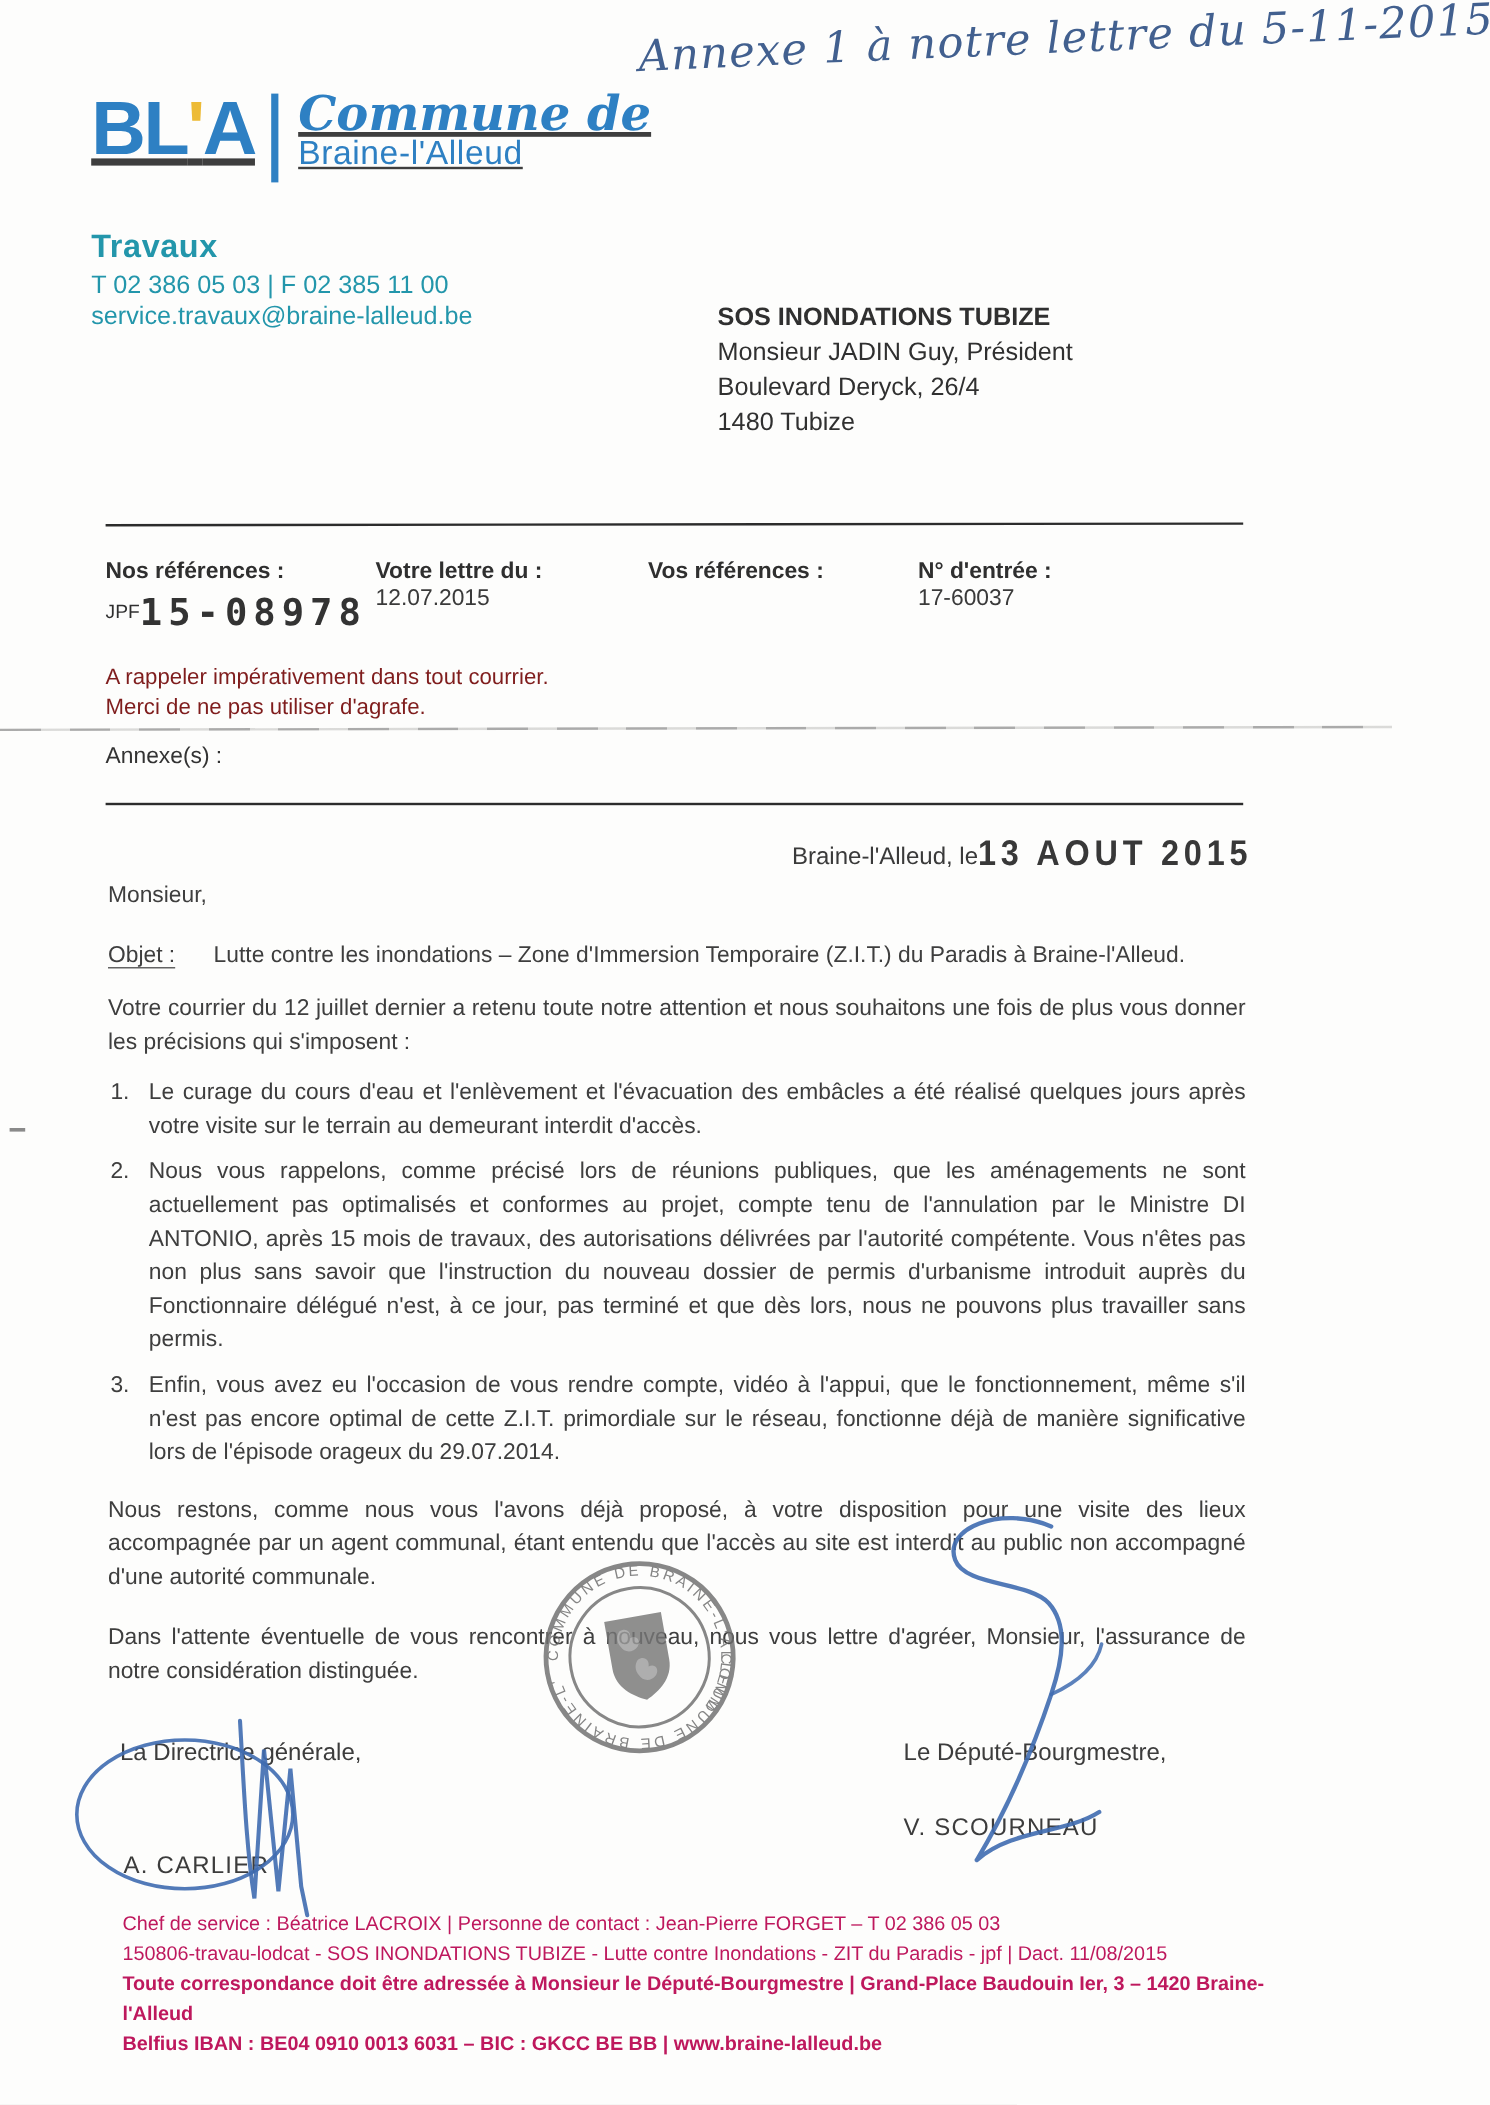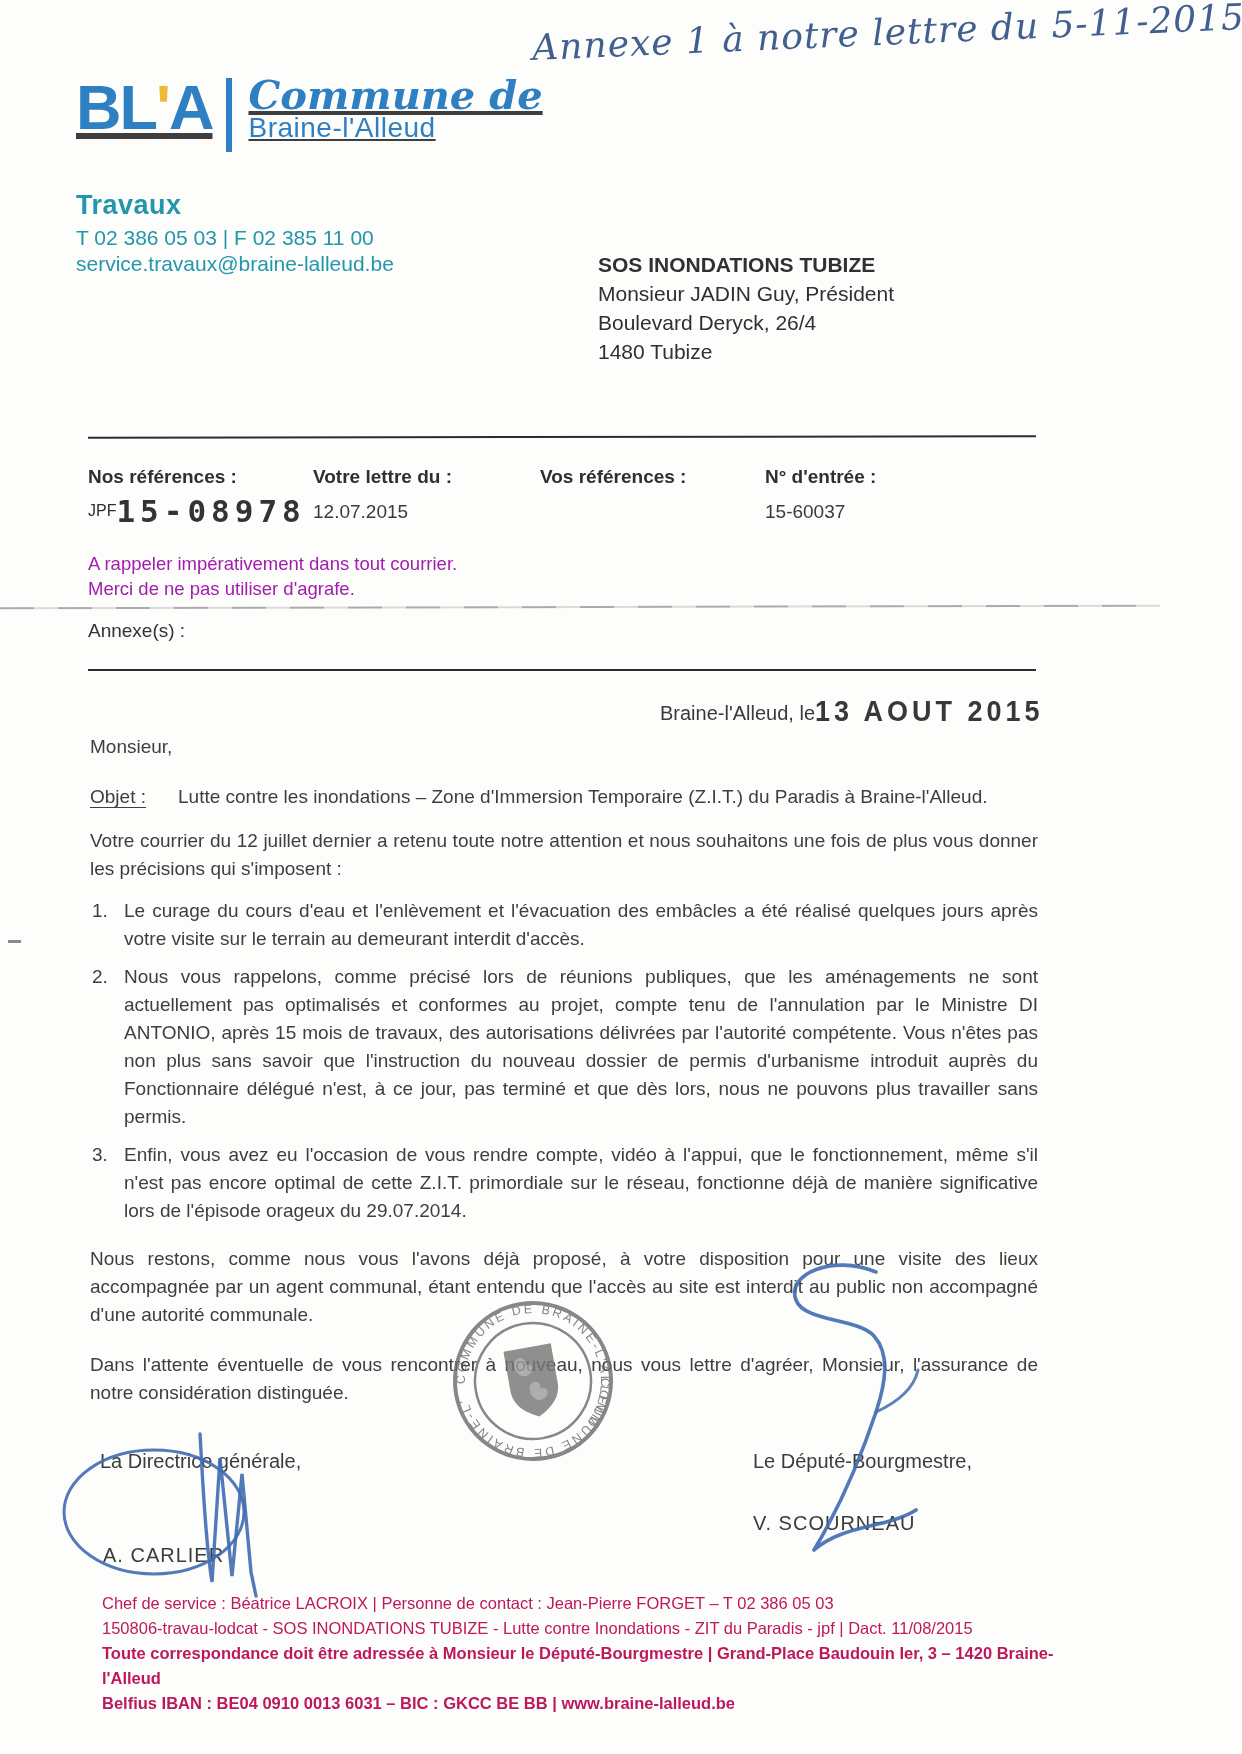--- a/index.html
+++ b/index.html
@@ -40,27 +40,27 @@
   .rule1{top:436px;transform:rotate(-0.08deg);}
   .rule2{top:669px;}
   .fold{position:absolute;left:0;top:606px;width:1160px;height:2px;opacity:.75;
     background:repeating-linear-gradient(90deg,#8f8f8f 0 34px,#cfcfcd 34px 58px);
     transform:rotate(-0.12deg);}
   .tick{position:absolute;left:8px;top:940px;width:13px;height:3px;background:#8a8a8a;}
   
   .refs{position:absolute;left:88px;top:466px;width:948px;display:grid;
     grid-template-columns:225px 227px 225px 1fr;font-size:19px;color:#2f2f2f;}
   .refs .label{font-weight:700;}
-  .refs .value{margin-top:13px;font-size:19px;color:#3a3a3a;}
+  .refs .value{margin-top:0;font-size:19px;color:#3a3a3a;}
   .ourref{display:flex;align-items:flex-start;margin-top:8px;}
   .ourref .prefix{font-size:16px;margin-top:6px;}
   .ourref .stamp-num{font-family:"DejaVu Sans Mono",monospace;font-weight:700;
     font-size:31px;letter-spacing:5px;color:#333;line-height:1;}
   .entry-val{margin-top:10px;font-size:18px;}
-  .refs-note{position:absolute;left:88px;top:551px;font-size:18.5px;line-height:25px;color:#a21caf;}
+  .refs-note{position:absolute;left:88px;top:551px;font-size:18.5px;line-height:25px;color:#7f1d1d;}
   .annexes{position:absolute;left:88px;top:620px;font-size:19px;color:#333;}
   
   .dateline{position:absolute;left:660px;top:696px;display:flex;align-items:baseline;}
   .dateline .place{font-size:20px;color:#3a3a3a;}
   .dateline .date-stamp{font-size:27px;font-weight:800;letter-spacing:4px;color:#383838;
     transform:scaleY(1.1);white-space:nowrap;}
   
   .letter-body{position:absolute;left:90px;top:733px;width:948px;font-size:19px;line-height:28px;color:#3e3e3e;}
   .letter-body p{margin:0;text-align:justify;}
   .salutation{margin-bottom:22px !important;text-align:left !important;}
@@ -130,21 +130,21 @@
     <div>
       <div class="label">Votre lettre du :</div>
       <div class="value">12.07.2015</div>
     </div>
     <div>
       <div class="label">Vos références :</div>
       <div class="value"></div>
     </div>
     <div>
       <div class="label">N° d'entrée :</div>
-      <div class="value entry-val">15-60037</div>
+      <div class="value entry-val">17-60037</div>
     </div>
   </div>
 
   <div class="refs-note">
     <div>A rappeler impérativement dans tout courrier.</div>
     <div>Merci de ne pas utiliser d'agrafe.</div>
   </div>
 
   <div class="fold"></div>
 

